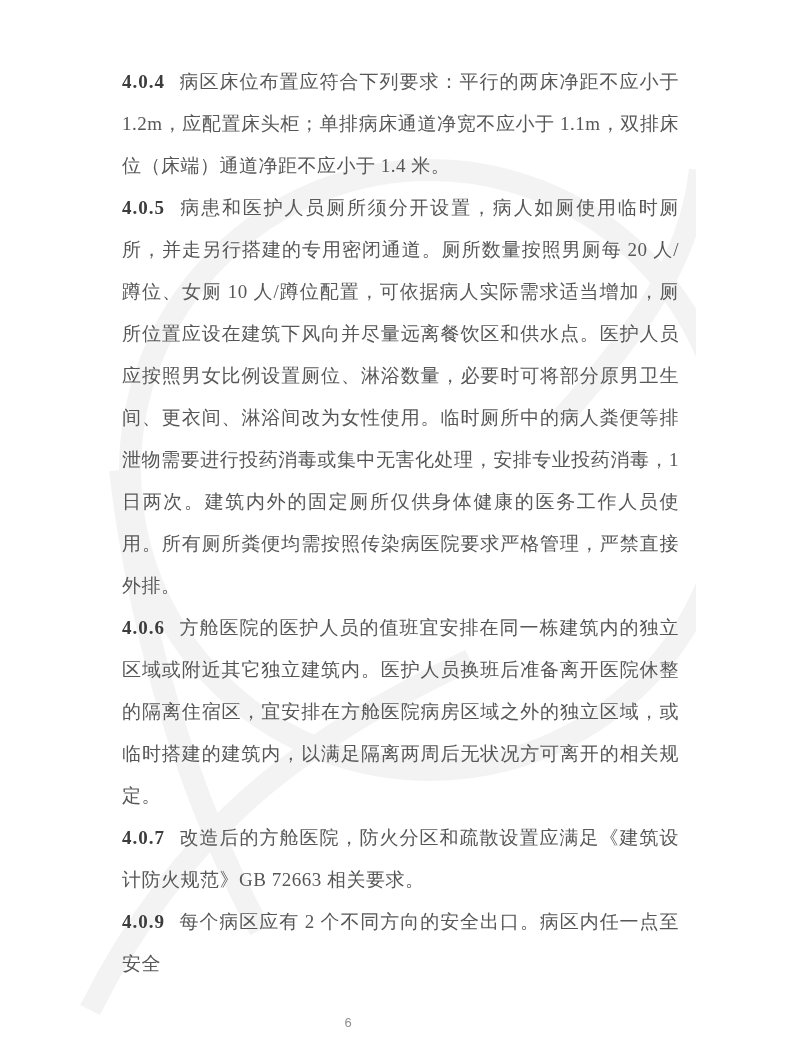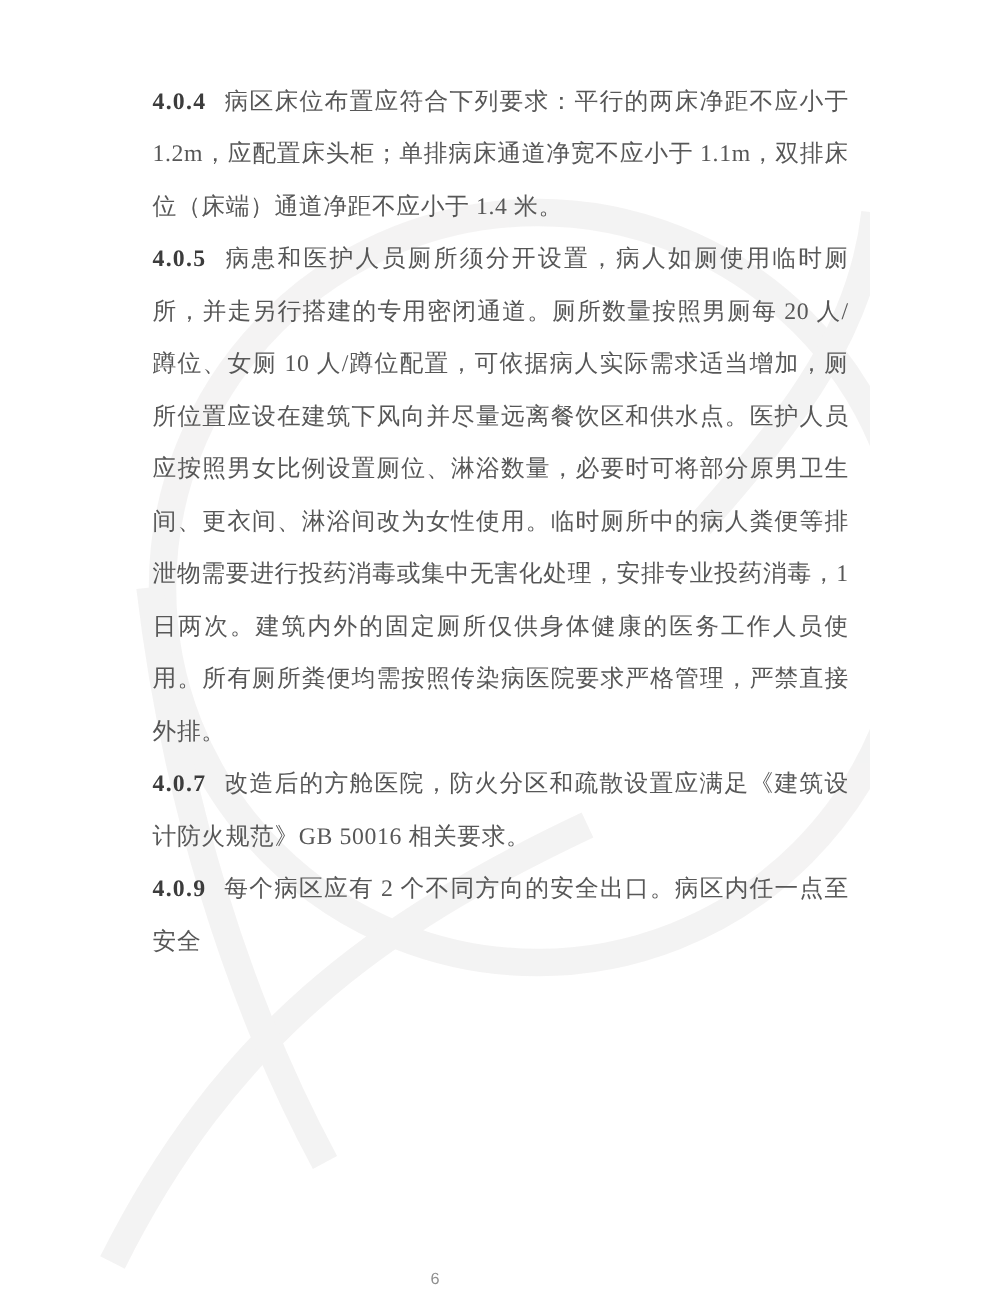--- a/index.html
+++ b/index.html
@@ -64,21 +64,22 @@
       <path d="M 560 420 C 640 330, 690 260, 700 170"></path>
       <path d="M 120 470 C 140 640, 190 800, 260 930"></path>
     </g>
   </svg>
 
   <div class="content" id="paragraphs">
   <p class="para"><span class="clause-num">4.0.4</span><span class="clause-text">病区床位布置应符合下列要求：平行的两床净距不应小于 1.2m，应配置床头柜；单排病床通道净宽不应小于 1.1m，双排床位（床端）通道净距不应小于 1.4 米。</span></p>
 
   <p class="para"><span class="clause-num">4.0.5</span><span class="clause-text">病患和医护人员厕所须分开设置，病人如厕使用临时厕所，并走另行搭建的专用密闭通道。厕所数量按照男厕每 20 人/蹲位、女厕 10 人/蹲位配置，可依据病人实际需求适当增加，厕所位置应设在建筑下风向并尽量远离餐饮区和供水点。医护人员应按照男女比例设置厕位、淋浴数量，必要时可将部分原男卫生间、更衣间、淋浴间改为女性使用。临时厕所中的病人粪便等排泄物需要进行投药消毒或集中无害化处理，安排专业投药消毒，1 日两次。建筑内外的固定厕所仅供身体健康的医务工作人员使用。所有厕所粪便均需按照传染病医院要求严格管理，严禁直接外排。</span></p>
 
+  <p class="para"><span class="clause-num">4.0.6</span><span class="clause-text">方舱医院的医护人员的值班宜安排在同一栋建筑内的独立区域或附近其它独立建筑内。医护人员换班后准备离开医院休整的隔离住宿区，宜安排在方舱医院病房区域之外的独立区域，或临时搭建的建筑内，以满足隔离两周后无状况方可离开的相关规定。</span></p>
 
-  <p class="para"><span class="clause-num">4.0.7</span><span class="clause-text">改造后的方舱医院，防火分区和疏散设置应满足《建筑设计防火规范》GB 50016 相关要求。</span></p>
+  <p class="para"><span class="clause-num">4.0.7</span><span class="clause-text">改造后的方舱医院，防火分区和疏散设置应满足《建筑设计防火规范》GB 72663 相关要求。</span></p>
 
 
   <p class="para"><span class="clause-num">4.0.9</span><span class="clause-text">每个病区应有 2 个不同方向的安全出口。病区内任一点至安全</span></p>
 </div>
 
   <div class="footer">6</div>
 </div>
 
 </body></html>

